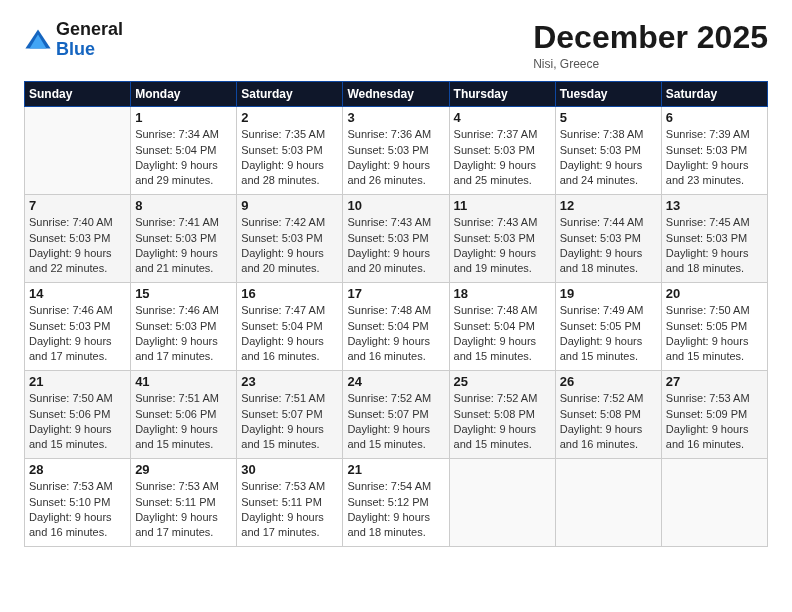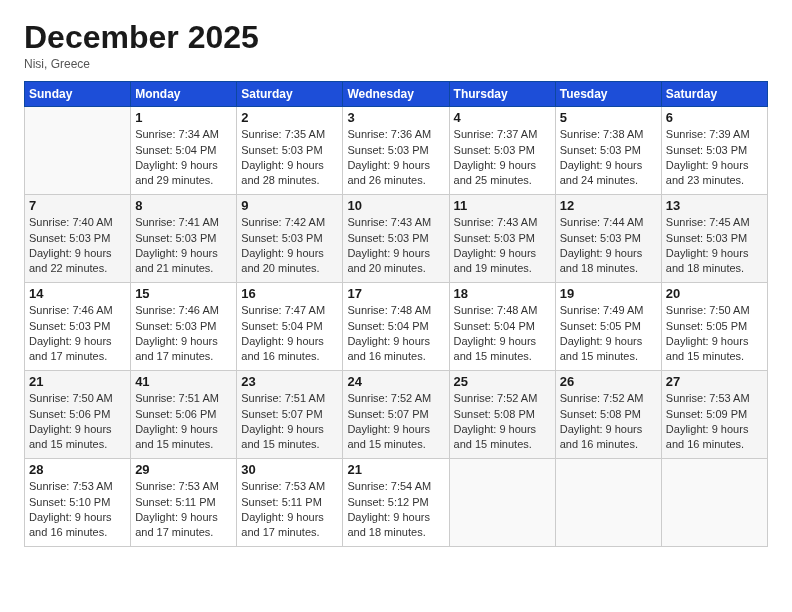--- a/index.html
+++ b/index.html
@@ -50,21 +50,21 @@
       font-size: 12px;
       color: #555;
       margin-top: 2px;
     }
     .calendar {
       width: 100%;
       border-collapse: collapse;
       table-layout: fixed;
     }
     .calendar th {
-      background: #1d4ed8;
+      background: #0f172a;
       color: #fff;
       font-size: 12px;
       font-weight: bold;
       padding: 5px 4px;
       text-align: left;
       border: 1px solid #0d47a1;
     }
     .calendar td {
       border: 1px solid #ccc;
       vertical-align: top;
@@ -90,20 +90,30 @@
     }
     .empty-cell {
       background: #f9f9f9 !important;
     }
   </style>
 </head>
 <body>
 
 <div class="page">
   <div class="header">
+    <div class="logo">
+      <svg class="logo-icon" viewBox="0 0 40 40">
+        <polygon points="20,5 38,32 2,32" fill="#1565c0"></polygon>
+        <polygon points="20,12 32,32 8,32" fill="#42a5f5"></polygon>
+      </svg>
+      <div class="logo-text">
+        <span>General</span><br>
+        <span style="color:#1565c0;">Blue</span>
+      </div>
+    </div>
     <div class="title-area">
       <div class="month-title">December 2025</div>
       <div class="location">Nisi, Greece</div>
     </div>
   </div>
 
   <table class="calendar">
     <thead>
       <tr>
       <th>Sunday</th>

